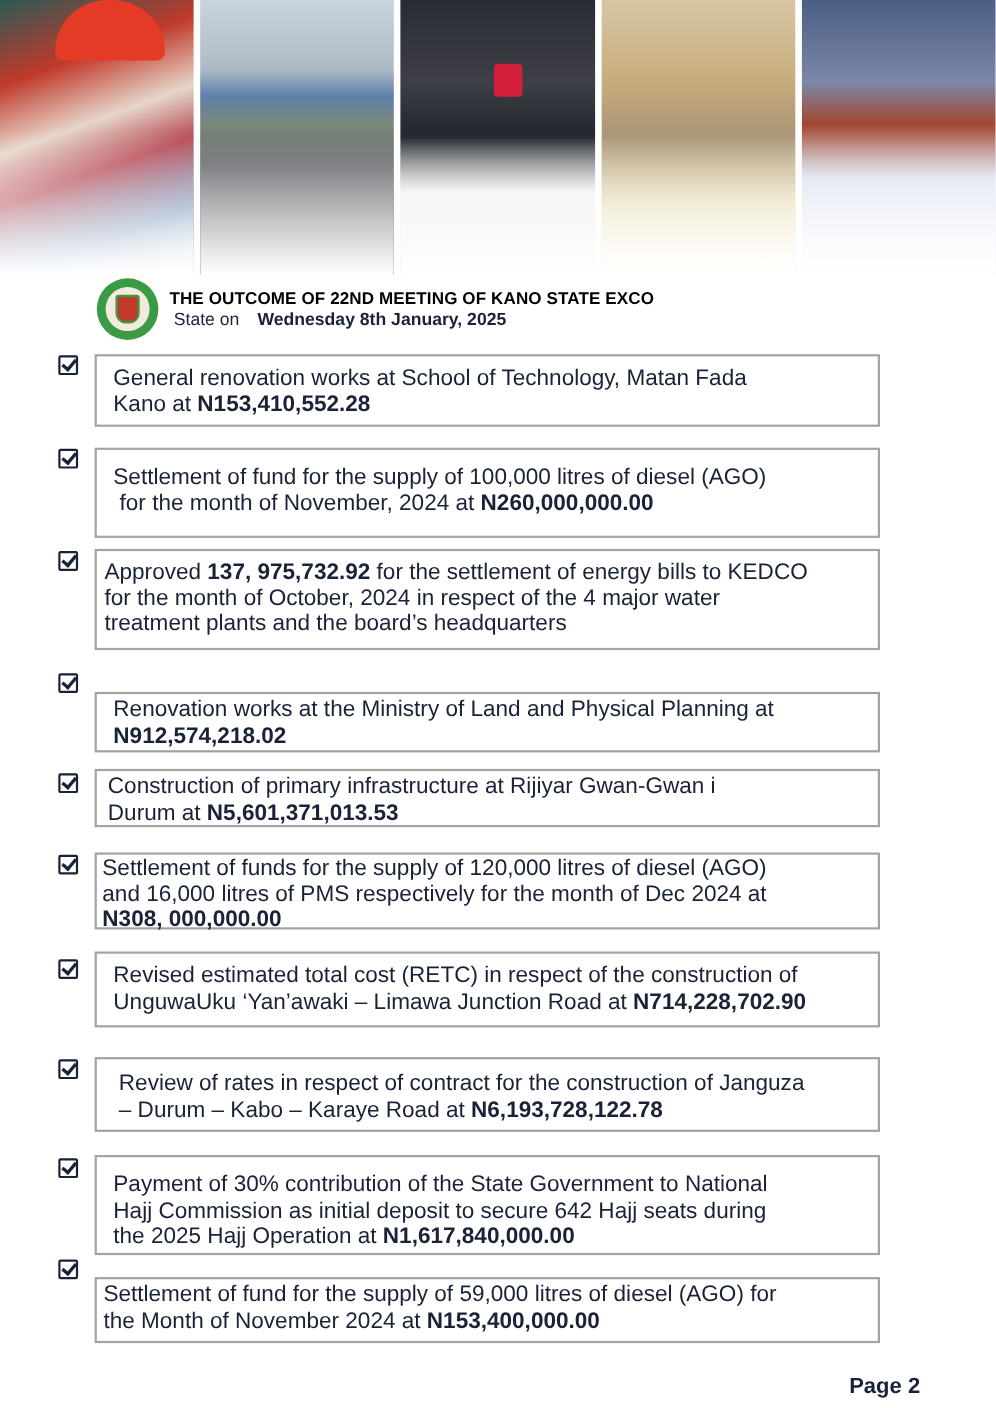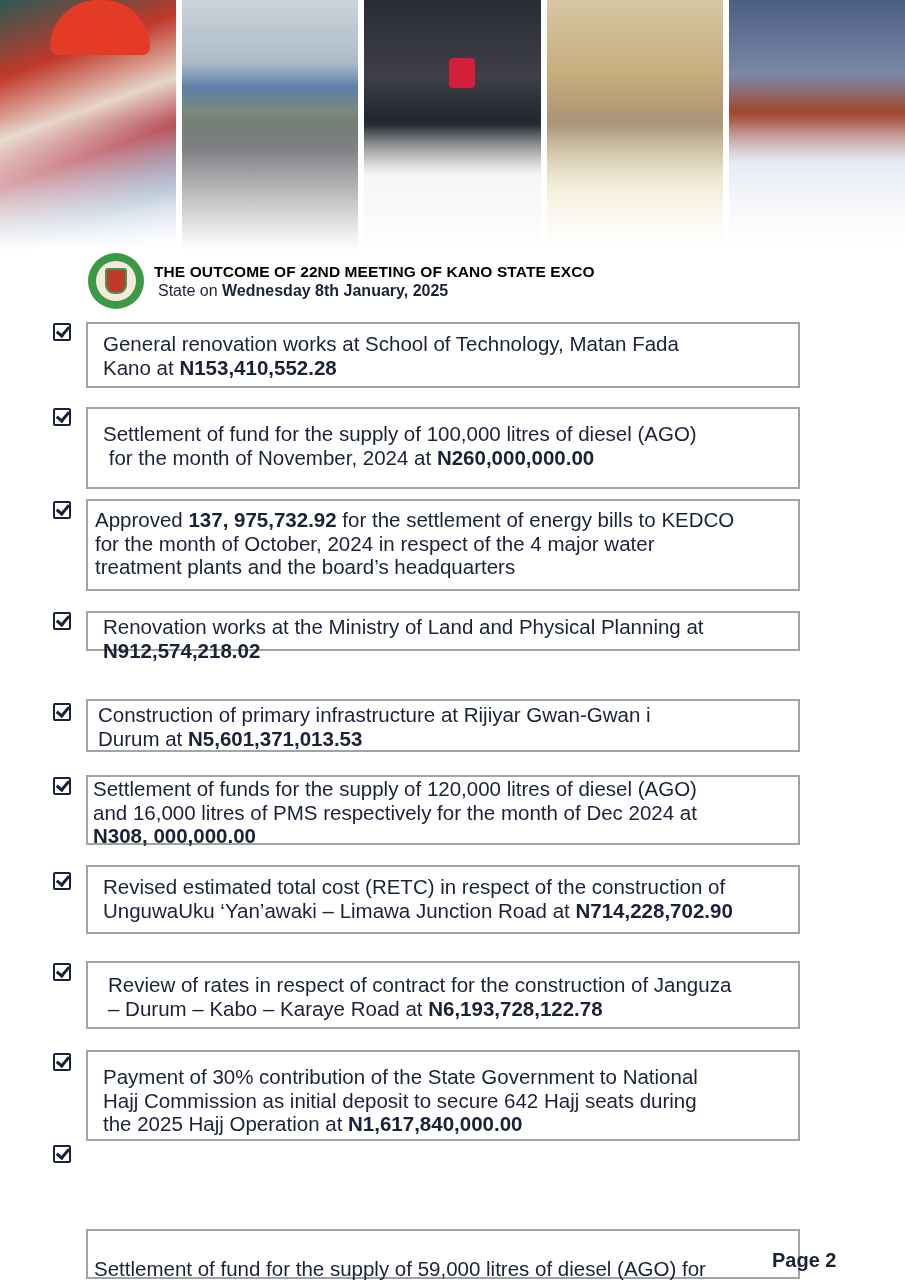--- a/index.html
+++ b/index.html
@@ -25,21 +25,21 @@
   .header { position: absolute; left: 88px; top: 253px; display: flex; align-items: center; gap: 10px; }
   .seal {
     width: 56px; height: 56px; border-radius: 50%; background: #3b9a45;
     display: flex; align-items: center; justify-content: center;
   }
   .seal-inner { width: 40px; height: 40px; border-radius: 50%; background: #f3eadd; display:flex; align-items:center; justify-content:center; }
   .seal-core { width: 18px; height: 22px; background: #c0392b; border-radius: 3px 3px 9px 9px; border: 2px solid #3b9a45; }
   .header-text { line-height: 19px; }
   .title { font-weight: bold; font-size: 15.5px; color: #000000; letter-spacing: 0.1px; }
   .subtitle { font-size: 16px; color: #1a2238; padding-left: 4px; }
-  .subtitle b { font-weight: bold; }
+  .subtitle b { font-weight: bold; margin-left: 12px; }
   .check {
     position: absolute; left: 53px; width: 18px; height: 18px;
     border: 2.5px solid #1a2238; border-radius: 2px; box-sizing: border-box;
   }
   .check::after {
     content: ""; position: absolute; left: 4px; top: -1px; width: 5px; height: 10px;
     border: solid #1a2238; border-width: 0 3px 3px 0; transform: rotate(40deg);
   }
   .box {
     position: absolute; left: 86px; width: 714px; border: 2px solid #a3a3a3;
@@ -89,21 +89,21 @@
 </div>
 
 <div class="check" style="top:501px"></div>
 <div class="box" style="top:499px;height:92px;padding:7px 0 0 7px">
   <div><span>Approved </span><span class="amt">137, 975,732.92</span><span> for the settlement of energy bills to KEDCO</span></div>
   <div>for the month of October, 2024 in respect of the 4 major water</div>
   <div>treatment plants and the board’s headquarters</div>
 </div>
 
 <div class="check" style="top:612px"></div>
-<div class="box" style="top:611px;height:40px;padding:2px 0 0 15px">
+<div class="box" style="top:629px;height:55px;padding:2px 0 0 15px">
   <div>Renovation works at the Ministry of Land and Physical Planning at</div>
   <div><span class="amt">N912,574,218.02</span></div>
 </div>
 
 <div class="check" style="top:703px"></div>
 <div class="box" style="top:699px;height:53px;padding:2px 0 0 10px">
   <div>Construction of primary infrastructure at Rijiyar Gwan-Gwan i</div>
   <div><span>Durum at </span><span class="amt">N5,601,371,013.53</span></div>
 </div>
 
@@ -127,18 +127,18 @@
 </div>
 
 <div class="check" style="top:1053px"></div>
 <div class="box" style="top:1050px;height:91px;padding:13px 0 0 15px">
   <div>Payment of 30% contribution of the State Government to National</div>
   <div>Hajj Commission as initial deposit to secure 642 Hajj seats during</div>
   <div><span>the 2025 Hajj Operation at </span><span class="amt">N1,617,840,000.00</span></div>
 </div>
 
 <div class="check" style="top:1145px"></div>
-<div class="box" style="top:1229px;height:50px;padding:26px 0 0 6px">
+<div class="box" style="top:1161px;height:60px;padding:2px 0 0 6px">
   <div>Settlement of fund for the supply of 59,000 litres of diesel (AGO) for</div>
   <div><span>the Month of November 2024 at </span><span class="amt">N153,400,000.00</span></div>
 </div>
 
 <div class="page-no">Page 2</div>
 
 </body></html>

